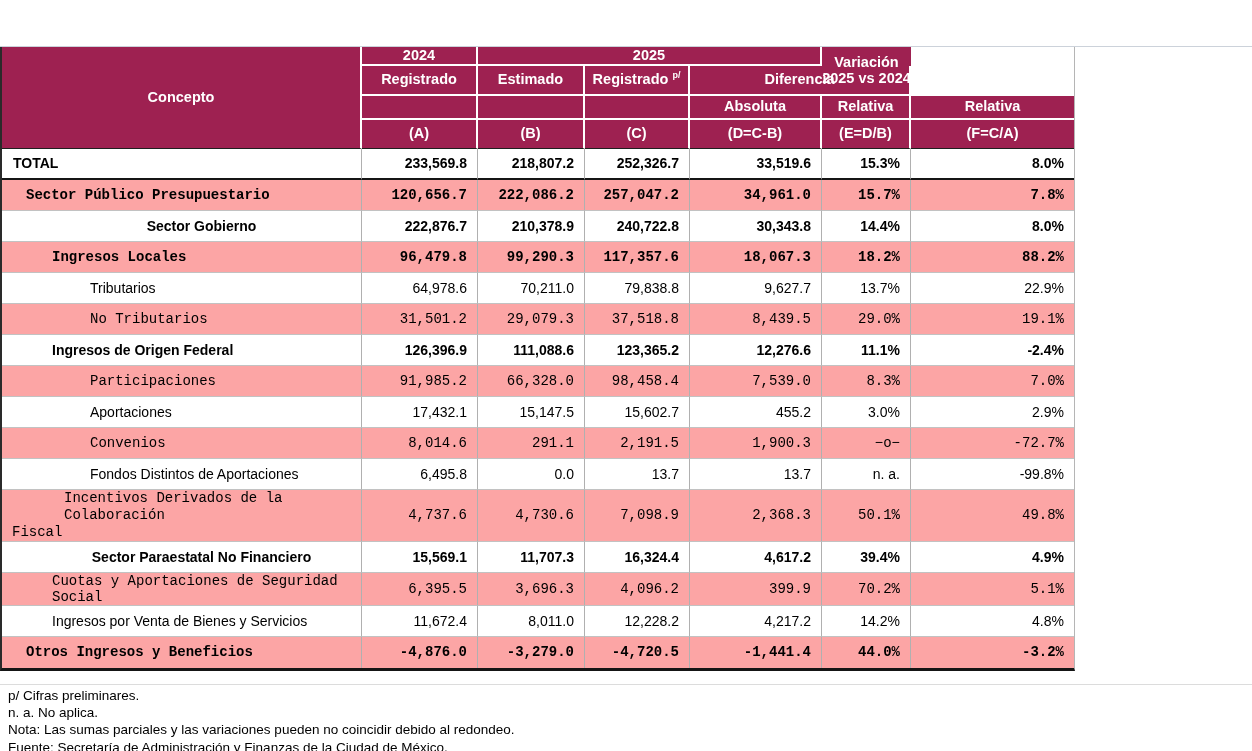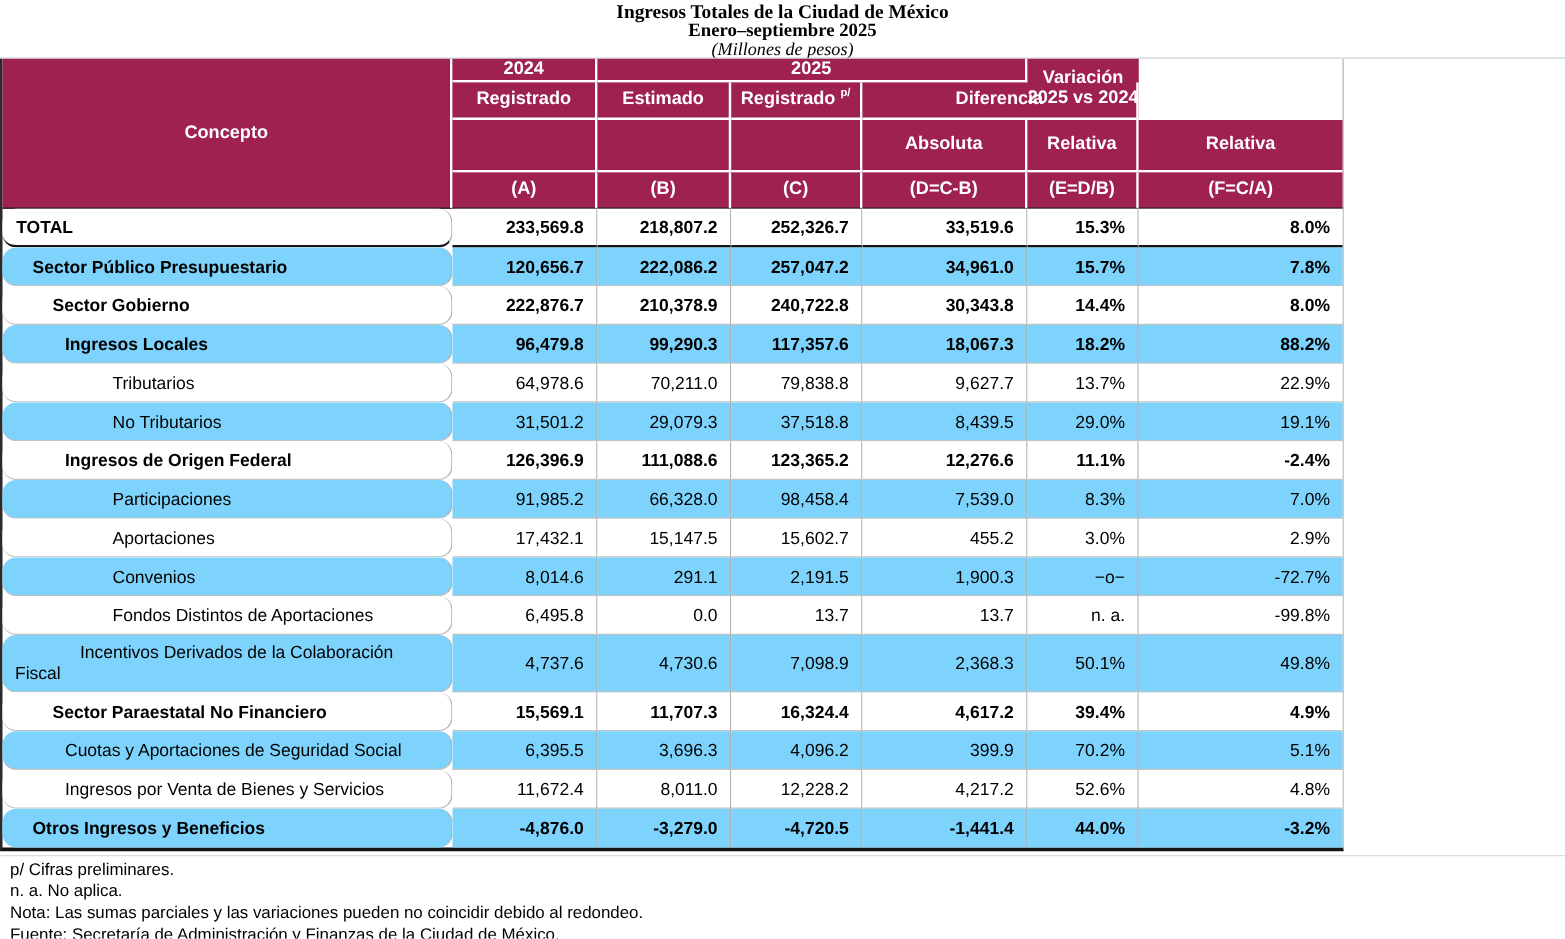--- a/index.html
+++ b/index.html
@@ -41,65 +41,60 @@
     font-weight: bold;
     text-align: center;
     vertical-align: middle;
     border-right: 2px solid #ffffff;
     border-bottom: 2px solid #ffffff;
     line-height: 1.15;
   }
   thead th.noR { border-right: none; }
   thead tr.hr1 th { height: 15px; }
   thead tr.hr2 th { height: 30px; }
-  thead tr.hr3 th { height: 42px; }
+  thead tr.hr3 th { height: 24px; }
   thead tr.hr4 th { height: 29px; border-bottom: 1px solid #1f1f1f; }
   thead th.concept-head { border-bottom: 1px solid #1f1f1f; }
   thead th sup { font-size: 9px; vertical-align: super; line-height: 0; }
 
   
   tbody td {
     background: #ffffff;
     font-size: 14px;
     vertical-align: middle;
     height: 31px;
     border-right: 1px solid #b0b0b0;
     border-bottom: 1px solid #c2c2c2;
     white-space: nowrap;
   }
   tbody td.noR { border-right: none; }
-  tbody tr.shade td { background: #7dd3fc; }
+  tbody tr.shade td { background: #fca5a5; font-family: Liberation Mono, monospace; }
   tbody tr.b td { font-weight: bold; }
   tbody td.num { text-align: right; padding-right: 10px; }
-  tbody td.concept { white-space: normal; border-radius: 11px; }
+  tbody td.concept { white-space: normal; }
   tr.lv0 td.concept { padding-left: 11px; }
   tr.lv1 td.concept { padding-left: 24px; }
-  tr.lv2 td.concept { padding-left: 40px; }
+  tr.lv2 td.concept { padding-left: 40px; text-align: center; }
   tr.lv3 td.concept { padding-left: 50px; }
   tr.lv4 td.concept { padding-left: 88px; }
   tr.total td { border-bottom: 2px solid #151515; }
   tr.lastrow td { border-bottom: none; }
   tr.wraprow td { height: 46px; }
   tr.wraprow td.concept { padding-left: 8px; line-height: 17px; }
   .wrap-l1 { padding-left: 54px; }
   .wrap-l2 { padding-left: 2px; }
 
   
   .footnotes { position: absolute; top: 687px; left: 8px; font-size: 13.5px; line-height: 17.2px; color: #000; }
 </style>
 </head>
 <body>
 
 <div class="page">
 
-  <div class="titles">
-    <div class="title-line1">Ingresos Totales de la Ciudad de México</div>
-    <div class="title-line2">Enero–septiembre 2025</div>
-    <div class="title-line3">(Millones de pesos)</div>
-  </div>
 
   <div class="topline"></div>
 
   <div class="frame">
     <table>
       <colgroup>
         <col style="width:360px">
           <col style="width:116px">
           <col style="width:107px">
         <col style="width:105px">
@@ -266,21 +261,21 @@
           <td class="num">399.9</td>
           <td class="num">70.2%</td>
           <td class="num noR">5.1%</td>
         </tr>
         <tr class="lv3">
           <td class="concept">Ingresos por Venta de Bienes y Servicios</td>
           <td class="num">11,672.4</td>
           <td class="num">8,011.0</td>
           <td class="num">12,228.2</td>
           <td class="num">4,217.2</td>
-          <td class="num">52.6%</td>
+          <td class="num">14.2%</td>
           <td class="num noR">4.8%</td>
         </tr>
         <tr class="lv1 b shade lastrow">
           <td class="concept">Otros Ingresos y Beneficios</td>
           <td class="num">-4,876.0</td>
           <td class="num">-3,279.0</td>
           <td class="num">-4,720.5</td>
           <td class="num">-1,441.4</td>
           <td class="num">44.0%</td>
           <td class="num noR">-3.2%</td>

